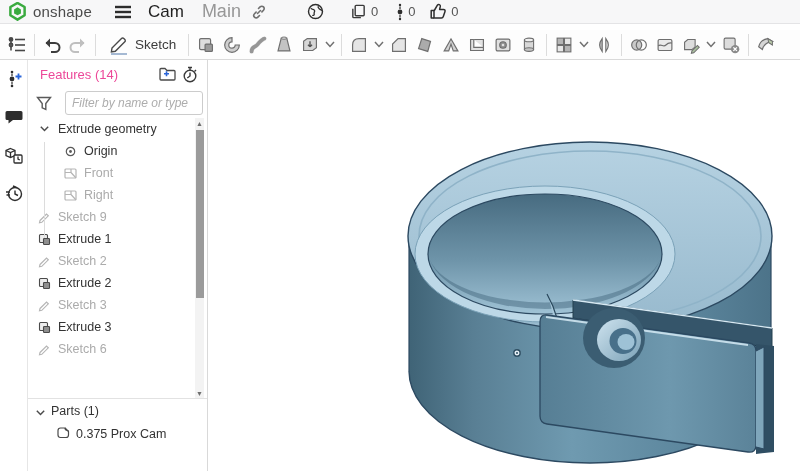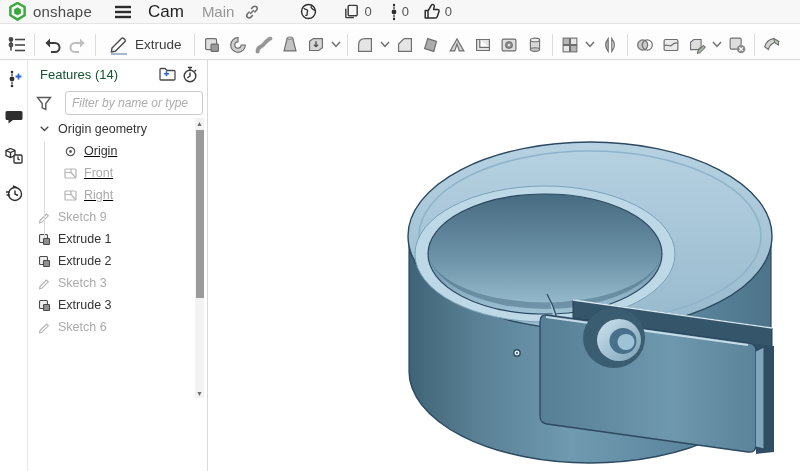--- a/index.html
+++ b/index.html
@@ -5,21 +5,21 @@
   * { margin:0; padding:0; box-sizing:border-box; }
   html,body { width:800px; height:471px; overflow:hidden; background:#fff;
     font-family:"Liberation Sans", sans-serif; }
 
   
   #topbar { position:absolute; left:0; top:0; width:800px; height:24px;
     background:#f7f7f8; border-bottom:1px solid #e4e4e6; display:flex;
     align-items:center; padding:0 8px; }
   .brand-name { font-size:15px; color:#4b4b4b; margin-left:6px; letter-spacing:.2px; }
   .doc-title { font-size:17px; font-weight:normal; color:#1f1f1f; margin-left:16px; }
-  .ws-name { font-size:15px; color:#979797; margin-left:18px; }
+  .ws-name { font-size:18px; color:#979797; margin-left:18px; }
   .tb-ico { display:flex; align-items:center; justify-content:center; }
   .counter { font-size:13px; color:#555; margin-left:4px; }
 
   
   #toolbar { position:absolute; left:0; top:30px; width:800px; height:30px;
     background:#fdfdfd; border-bottom:1px solid #d9d9d9; display:flex;
     align-items:center; padding-left:4px; overflow:hidden; }
   .t { width:26px; height:26px; display:flex; align-items:center;
     justify-content:center; flex:0 0 auto; cursor:pointer; }
   .tdiv { width:1px; height:22px; background:#dcdcdc; margin:0 4px; flex:0 0 auto; }
@@ -33,36 +33,36 @@
   #leftstrip { position:absolute; left:0; top:60px; width:28px; height:411px;
     background:#fff; border-right:1px solid #e6e6e6; display:flex;
     flex-direction:column; align-items:center; padding-top:8px; gap:16px; }
   .strip-ico { width:22px; height:22px; display:flex; align-items:center;
     justify-content:center; cursor:pointer; }
 
   
   #fpanel { position:absolute; left:28px; top:60px; width:180px; height:411px;
     background:#fff; border-right:1px solid #d9d9d9; }
   #fheader { height:28px; display:flex; align-items:center; padding:0 6px 0 12px; }
-  #fheader .title { font-size:13px; color:#14532d; flex:1; }
+  #fheader .title { font-size:13px; color:#ec4899; flex:1; }
   .hico { width:22px; height:22px; display:flex; align-items:center;
     justify-content:center; cursor:pointer; }
   #filterrow { height:30px; display:flex; align-items:center; padding:0 6px 0 8px; gap:13px; }
   #filterrow input { width:138px; height:24px; border:1px solid #ccc;
     border-radius:3px; font-size:12px; font-style:italic; color:#444;
     padding:0 6px; outline:none; font-family:"Liberation Sans",sans-serif; }
   #filterrow input::placeholder { color:#adadad; font-style:italic; }
 
   #treearea { position:relative; height:280px; overflow:hidden; }
   .row { height:22px; display:flex; align-items:center; cursor:pointer; }
   .row .ticon { width:16px; display:flex; justify-content:center; flex:0 0 auto; }
   .tlabel { font-size:12.5px; color:#333; margin-left:6px; white-space:nowrap; }
   .muted .tlabel { color:#ababab; }
   .pad1 { padding-left:8px; }
-  .pad2 { padding-left:34px;text-decoration:underline; }
+  .pad2 { padding-left:34px; }
   #guide { position:absolute; left:16px; top:24px; height:96px;
     border-left:1px solid #dcdcdc; }
 
   
   #vscroll { position:absolute; right:3px; top:0; width:9px; height:280px;
     background:#f3f3f3; }
   #vscroll .arr { position:absolute; left:0; width:9px; height:10px;
     display:flex; align-items:center; justify-content:center;
     font-size:7px; color:#6f6f6f; cursor:pointer; }
   #vthumb { position:absolute; left:0.5px; top:12px; width:8px; height:168px;
@@ -167,21 +167,21 @@
         <path d="M16 7 H7 a4.5 4.5 0 0 0 0 9 H11" stroke="#bfbfbf" stroke-width="2"></path>
         <path d="M12 2.5 L16.5 7 L12 11.5" fill="#bfbfbf" stroke="none"></path>
       </svg>
   </span>
   <span class="tdiv"></span>
   <div class="sketch-btn">
     <svg width="22" height="20" viewBox="0 0 22 20">
         <path d="M4 13 L13.5 3.5 a1.6 1.6 0 0 1 2.3 0 l1 1 a1.6 1.6 0 0 1 0 2.3 L7.3 16.3 L3.4 17 Z" fill="#fff" stroke="#4a4a4a" stroke-width="1.4"></path>
         <line x1="3" y1="19" x2="19" y2="19" stroke="#8fa8c8" stroke-width="1.6"></line>
       </svg>
-    <span class="sketch-label">Extrude</span>
+    <span class="sketch-label">Sketch</span>
   </div>
   <span class="tdiv"></span>
   <span class="t">
     <svg width="22" height="22" viewBox="0 0 24 24">
         <rect x="5" y="5" width="12" height="12" rx="1.5" fill="#dedede" stroke="#6f6f6f" stroke-width="1.3"></rect>
         <rect x="11" y="11" width="8" height="8" rx="1" fill="#9b9b9b" stroke="#6f6f6f" stroke-width="1.3"></rect>
       </svg>
   </span>
   <span class="t">
     <svg width="22" height="22" viewBox="0 0 24 24">
@@ -375,21 +375,21 @@
 
   <div id="treearea">
     <div id="guide"></div>
 
     <div class="row pad1">
       <span class="ticon">
           <svg width="9" height="6" viewBox="0 0 9 6">
             <path d="M0.8 0.8 L4.5 4.6 L8.2 0.8" fill="none" stroke="#4a4a4a" stroke-width="1.4"></path>
           </svg>
         </span>
-      <span class="tlabel">Origin geometry</span>
+      <span class="tlabel">Extrude geometry</span>
     </div>
     <div class="row pad2">
       <span class="ticon">
           <svg width="11" height="11" viewBox="0 0 11 11">
             <circle cx="5.5" cy="5.5" r="4.2" fill="none" stroke="#5a5a5a" stroke-width="1.2"></circle>
             <circle cx="5.5" cy="5.5" r="1.4" fill="#5a5a5a"></circle>
           </svg>
         </span>
       <span class="tlabel">Origin</span>
     </div>
@@ -420,20 +420,28 @@
       <span class="tlabel">Sketch 9</span>
     </div>
     <div class="row pad1">
       <span class="ticon">
           <svg width="13" height="13" viewBox="0 0 13 13">
             <rect x="1.5" y="1.5" width="8" height="8" rx="1" fill="#ededed" stroke="#4a4a4a" stroke-width="1.1"></rect>
             <rect x="5.5" y="5.5" width="6" height="6" rx=".8" fill="#8f8f8f" stroke="#4a4a4a" stroke-width="1.1"></rect>
           </svg>
         </span>
       <span class="tlabel">Extrude 1</span>
+    </div>
+    <div class="row pad1 muted">
+      <span class="ticon">
+          <svg width="13" height="13" viewBox="0 0 13 13">
+            <path d="M2 9.5 L8.5 3 l1.8 1.8 L3.8 11.3 L1.5 11.8 Z" fill="none" stroke="#b5b5b5" stroke-width="1.2"></path>
+          </svg>
+        </span>
+      <span class="tlabel">Sketch 2</span>
     </div>
     <div class="row pad1">
       <span class="ticon">
           <svg width="13" height="13" viewBox="0 0 13 13">
             <rect x="1.5" y="1.5" width="8" height="8" rx="1" fill="#ededed" stroke="#4a4a4a" stroke-width="1.1"></rect>
             <rect x="5.5" y="5.5" width="6" height="6" rx=".8" fill="#8f8f8f" stroke="#4a4a4a" stroke-width="1.1"></rect>
           </svg>
         </span>
       <span class="tlabel">Extrude 2</span>
     </div>
@@ -463,20 +471,35 @@
       <span class="tlabel">Sketch 6</span>
     </div>
 
     <div id="vscroll">
       <span class="arr" style="top:0">▲</span>
       <div id="vthumb"></div>
       <span class="arr" style="bottom:0">▼</span>
     </div>
   </div>
 
+  <div id="partsec">
+    <div class="psrow pad1">
+      <span class="ticon"><svg width="9" height="6" viewBox="0 0 9 6">
+            <path d="M0.8 0.8 L4.5 4.6 L8.2 0.8" fill="none" stroke="#4a4a4a" stroke-width="1.4"></path>
+          </svg></span>
+      <span class="tlabel">Parts (1)</span>
+    </div>
+    <div class="psrow" style="padding-left:28px">
+      <span class="ticon"><svg width="14" height="13" viewBox="0 0 14 13" fill="none" stroke="#4a4a4a" stroke-width="1.2">
+            <path d="M2 4.5 Q2 2 4.5 2 H9 Q9 4.5 11.5 4.5 Q12.5 4.5 12.5 5.5 V9 Q12.5 11.5 10 11.5 H4.5 Q2 11.5 2 9 Z"></path>
+            <path d="M9 2 L12.5 5.5"></path>
+          </svg></span>
+      <span class="tlabel">0.375 Prox Cam</span>
+    </div>
+  </div>
 </div>
 
 <div id="flytab">
   <svg width="17" height="16" viewBox="0 0 17 16">
       <g stroke="#6a6a6a" stroke-width="1.4">
         <path d="M3.5 1 l2 2 l2 -2" fill="none"></path>
         <line x1="2" y1="6" x2="15" y2="6"></line>
         <line x1="2" y1="10" x2="15" y2="10"></line>
         <line x1="2" y1="14" x2="15" y2="14"></line>
         <line x1="2" y1="6" x2="2" y2="14"></line>

